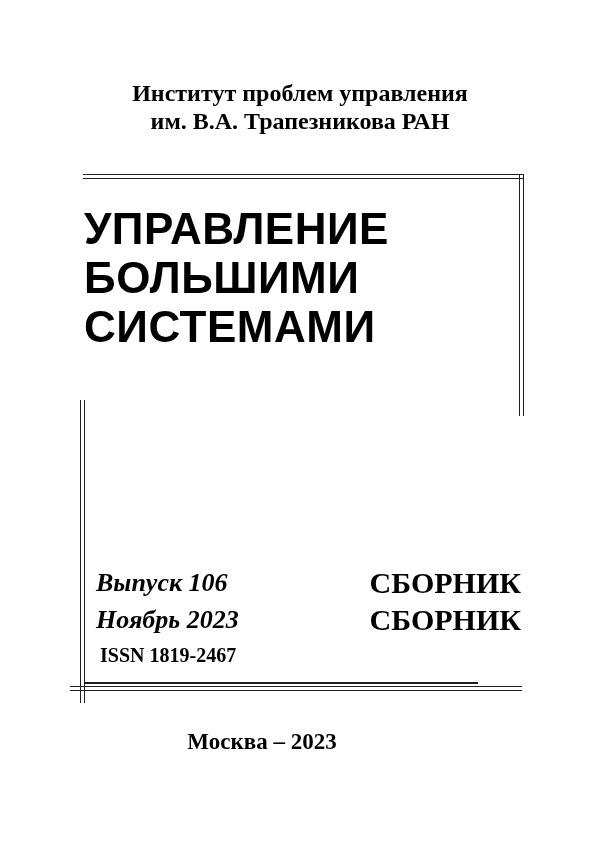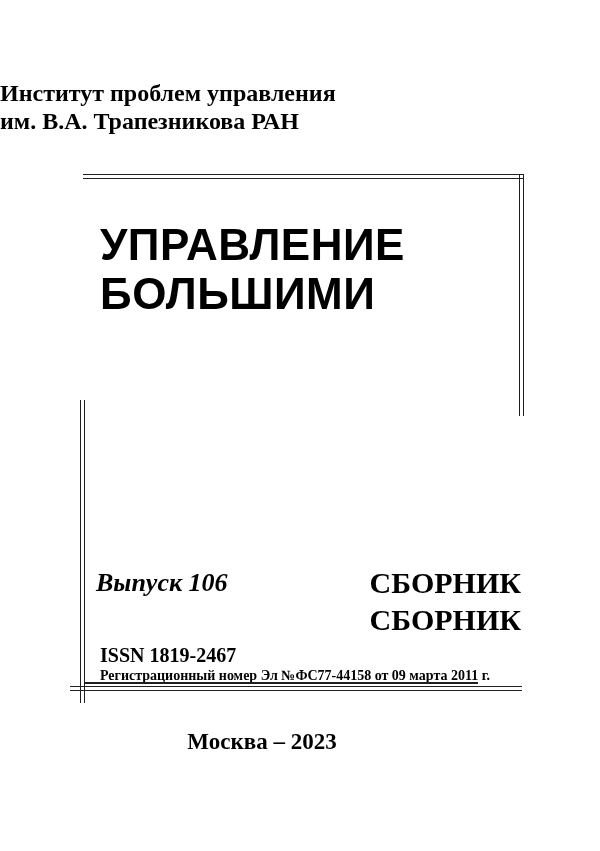--- a/index.html
+++ b/index.html
@@ -38,29 +38,29 @@
   .bottom-rule{left:70px;top:686px;width:452px;}
   .thin-rule{
     left:84px;top:682px;width:394px;height:2px;
     background:var(--rule);
   }
 
   
   .institute{
     position:absolute;
     left:0;top:79px;width:600px;
-    text-align:left;
+    text-align:center;
     font-weight:bold;
     font-size:24px;
     line-height:28px;
   }
   .title{
     position:absolute;
     left:84px;top:204px;
-    margin:16px;
+    margin:0;
     font-family:"Liberation Sans","DejaVu Sans",sans-serif;
     font-weight:bold;
     font-size:44px;
     line-height:49px;
     letter-spacing:0.5px;
   }
   .issue{
     position:absolute;
     left:96px;top:564px;
     font-weight:bold;
@@ -109,36 +109,37 @@
     <div>Институт проблем управления</div>
     <div>им. В.А. Трапезникова РАН</div>
   </div>
 
   <div class="rule rule-h top-rule"></div>
   <div class="rule rule-v right-rule"></div>
 
   <h1 class="title">
     <div>УПРАВЛЕНИЕ</div>
     <div>БОЛЬШИМИ</div>
+    <div>СИСТЕМАМИ</div>
   </h1>
 
   <div class="rule rule-v left-rule"></div>
 
   <div class="issue">
     <div>Выпуск 106</div>
+    <div>Ноябрь 2023</div>
   </div>
 
   <div class="collection">
     <div>СБОРНИК</div>
     <div>СБОРНИК</div>
   </div>
 
   <div class="issn">ISSN 1819-2467</div>
 
-  <div class="registration">Регистрационный номер Эл №ФС77-44158 от 09 марта 2011 г.</div>
 
   <div class="rule thin-rule"></div>
 
   <div class="rule rule-h bottom-rule"></div>
 
   <div class="imprint">Москва – 2023</div>
 
 </div>
 
 </body></html>

